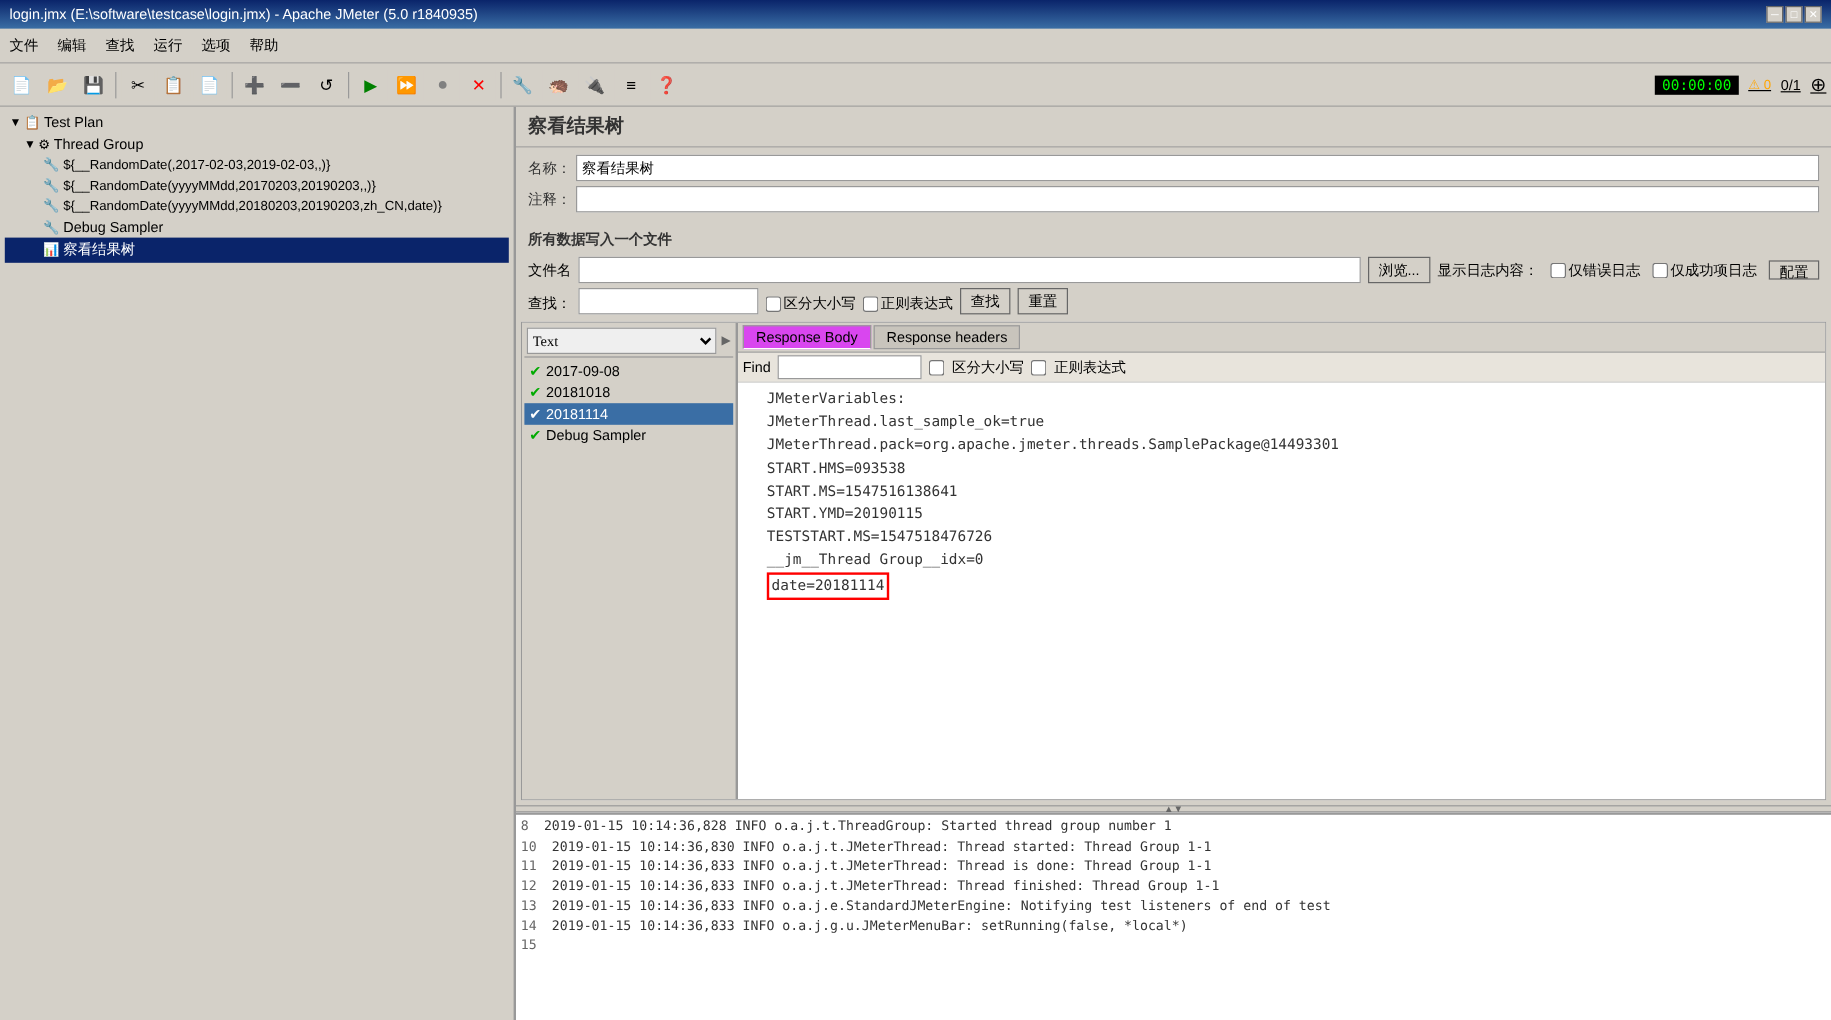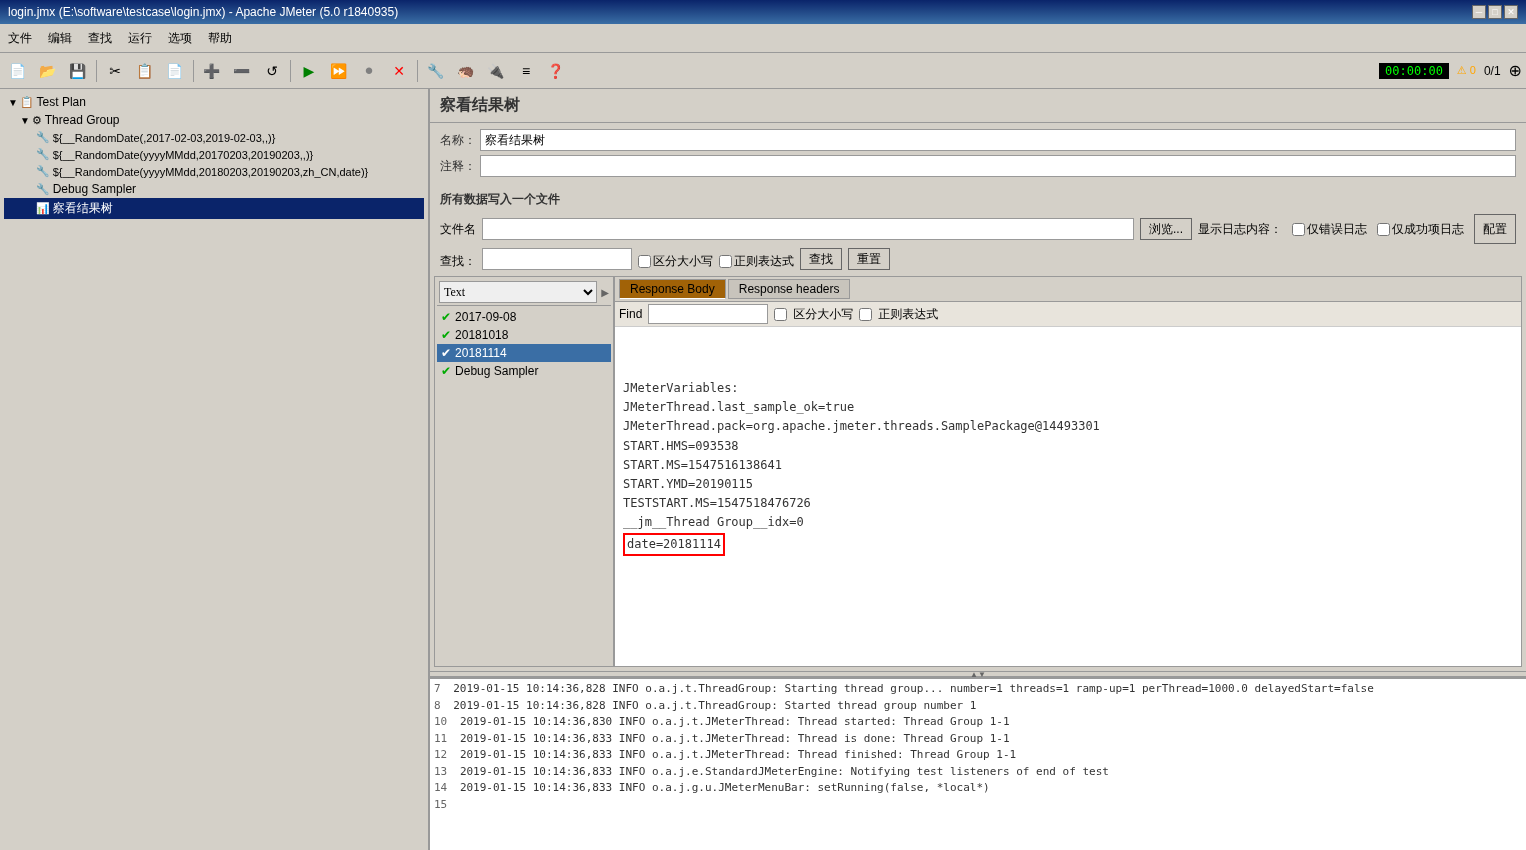--- a/index.html
+++ b/index.html
@@ -44,21 +44,21 @@
       border-bottom: 1px solid #999;
       height: 36px;
     }
     .toolbar-btn {
       width: 28px; height: 26px; background: #d4d0c8;
       border: 1px solid transparent;
       display: flex; align-items: center; justify-content: center;
       cursor: pointer; font-size: 14px;
     }
     .toolbar-separator { width: 1px; height: 22px; background: #999; margin: 0 2px; }
-    .toolbar-right { margin-left: auto; display: flex; align-items: center; gap: 8px; }
+    .toolbar-right { margin-left: auto; display: flex; align-items: center; gap: 8px; text-decoration: underline; }
     .timer-display { background: #000; color: #00ff00; padding: 1px 6px; font-family: monospace; font-size: 12px; }
     .warning-badge { color: orange; font-size: 11px; }
     .expand-btn { font-size: 16px; }
 
     
     .main-layout {
       display: flex;
       height: calc(850px - 24px - 22px - 36px);
     }
 
@@ -147,21 +147,21 @@
     .browse-btn {
       padding: 1px 8px; height: 22px;
       background: #d4d0c8; border: 1px solid #666;
       cursor: pointer; font-size: 12px;
     }
     .log-label-area {
       display: flex; align-items: center; gap: 10px;
     }
     .checkbox-item { display: flex; align-items: center; gap: 2px; font-size: 12px; }
     .config-btn {
-      padding: 1px 8px; height: 30px;
+      padding: 1px 8px; height: 16px;
       background: #d4d0c8; border: 1px solid #666;
       cursor: pointer; font-size: 12px;
     }
 
     
     .search-row {
       display: flex;
       align-items: flex-end;
       padding: 2px 10px;
       gap: 6px;
@@ -242,32 +242,31 @@
       border-bottom: 1px solid #999;
     }
     .sub-tab {
       padding: 2px 10px;
       background: #c8c4bc;
       border: 1px solid #999;
       cursor: pointer;
       font-size: 12px;
     }
     .sub-tab.active {
-      background: #a16207;
+      background: #d946ef;
       border-bottom: 1px solid white;
     }
 
     
     .response-content {
       flex: 1;
       overflow: auto;
-      padding: 4px 8px;
+      padding: 4px 24px;
       background: white;
       font-size: 12px;
-      margin-top: 48px;
     }
     .find-bar {
       display: flex;
       align-items: center;
       gap: 6px;
       padding: 2px 4px;
       background: #e8e4dc;
       border-bottom: 1px solid #ccc;
     }
     .find-input {
@@ -527,24 +526,20 @@
 
       </div>
     </div>
 
     <div class="divider-h">
       <span class="divider-arrow">▲▼</span>
     </div>
 
     <div class="log-area">
       <div class="log-line">
-        <span style="color:#666;margin-right:6px;">7</span>
-        <span>2019-01-15 10:14:36,828 INFO o.a.j.t.ThreadGroup: Starting thread group... number=1 threads=1 ramp-up=1 perThread=1000.0 delayedStart=false</span>
-      </div>
-      <div class="log-line">
         <span style="color:#666;margin-right:6px;">8</span>
         <span>2019-01-15 10:14:36,828 INFO o.a.j.t.ThreadGroup: Started thread group number 1</span>
       </div>
       <div class="log-line">
         <span style="color:#666;margin-right:6px;">10</span>
         <span>2019-01-15 10:14:36,830 INFO o.a.j.t.JMeterThread: Thread started: Thread Group 1-1</span>
       </div>
       <div class="log-line">
         <span style="color:#666;margin-right:6px;">11</span>
         <span>2019-01-15 10:14:36,833 INFO o.a.j.t.JMeterThread: Thread is done: Thread Group 1-1</span>

